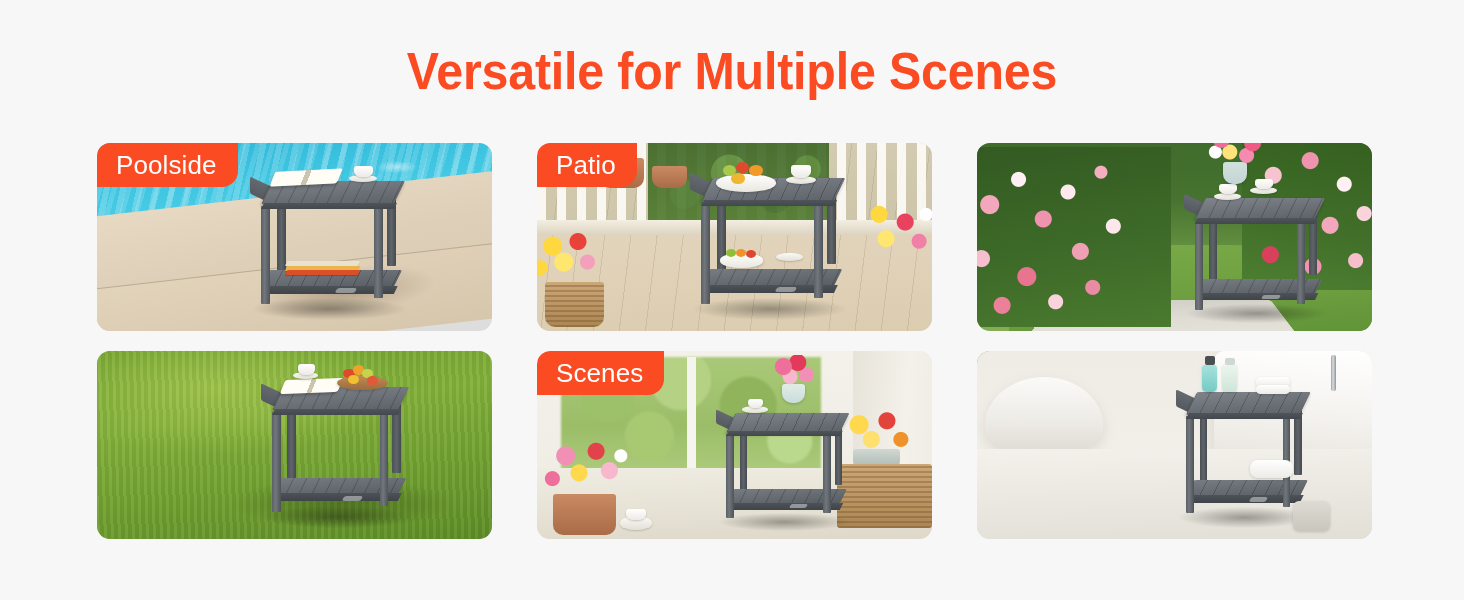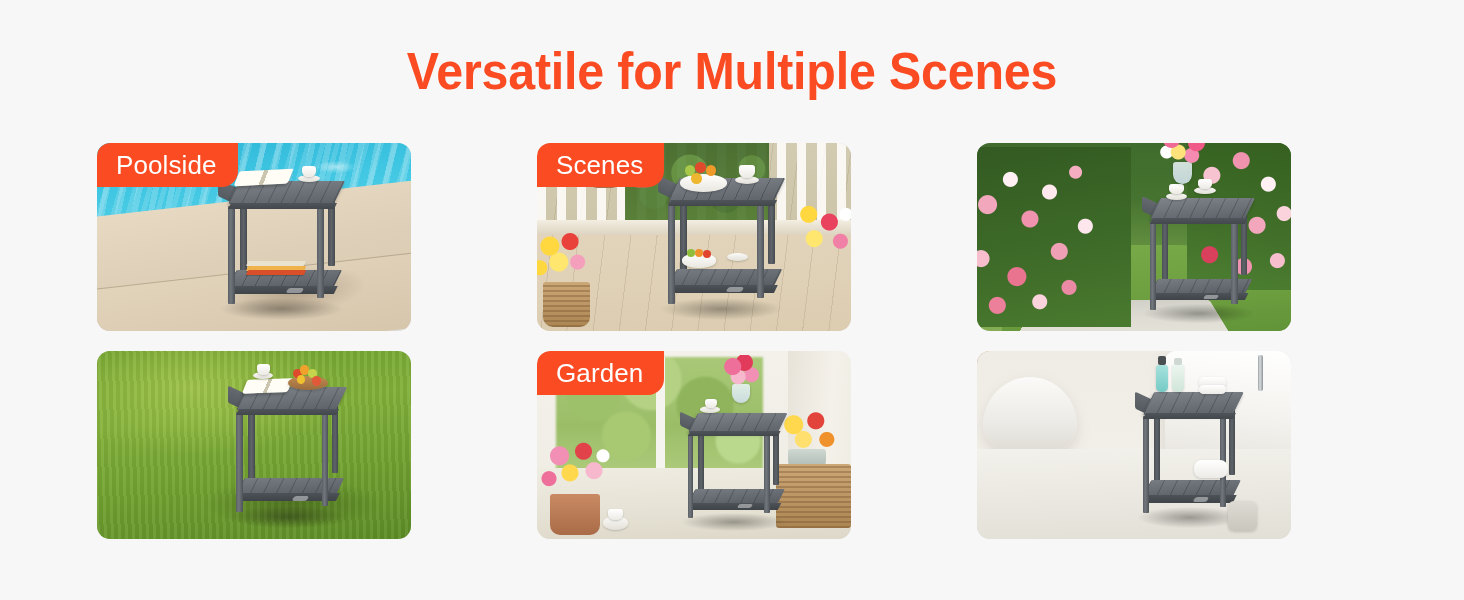--- a/index.html
+++ b/index.html
@@ -51,21 +51,21 @@
     height: 396px;
     display: grid;
     grid-template-columns: repeat(3, 395px);
     grid-template-rows: repeat(2, 188px);
     column-gap: 45px;
     row-gap: 20px;
   }
 
   .card {
     position: relative;
-    width: 314px;
+    width: 395px;
     height: 188px;
     border-radius: 13px;
     overflow: hidden;
     background: #ddd;
   }
 
   .card-scene {
     position: absolute;
     inset: 0;
     overflow: hidden;
@@ -532,21 +532,21 @@
           <div class="item plate" style="left:20%; top:8%; width:36%; height:11%;"></div>
           <div class="item fruit" style="left:24%; top:2%; width:8%; height:7%; background:#a9c94a;"></div>
           <div class="item fruit" style="left:32%; top:0%; width:8%; height:7%; background:#e04a2c;"></div>
           <div class="item fruit" style="left:40%; top:2%; width:8%; height:7%; background:#f09a2a;"></div>
           <div class="item fruit" style="left:29%; top:7%; width:8%; height:7%; background:#efb62f;"></div>
           <div class="item saucer" style="left:62%; top:9%; width:18%; height:5%;"></div>
           <div class="item cup" style="left:65%; top:2%; width:12%; height:8%;"></div>
         </div>
       </div>
       <div class="badge">
-        <span>Scenes</span>
+        <span>Patio</span>
       </div>
     </div>
 
     <div class="card">
       <div class="card-scene">
         <div class="layer garden-bg"></div>
         <div class="layer lawn-patch"></div>
         <div class="layer path"></div>
         <div class="layer rose-bed rose-left"></div>
         <div class="layer rose-bed rose-right"></div>
@@ -656,21 +656,21 @@
           <div class="item vase" style="left:50%; top:-12%; width:16%; height:14%;"></div>
           <div class="item bouquet" style="left:41%; top:-34%; width:34%; height:26%;
                background:
                  radial-gradient(circle at 30% 34%, #ef6f9b 0 8px, transparent 9px),
                  radial-gradient(circle at 60% 22%, #e23a5a 0 8px, transparent 9px),
                  radial-gradient(circle at 44% 64%, #f7b7cd 0 7px, transparent 8px),
                  radial-gradient(circle at 78% 58%, #f28fb4 0 7px, transparent 8px);"></div>
         </div>
       </div>
       <div class="badge">
-        <span>Garden</span>
+        <span>Scenes</span>
       </div>
     </div>
 
     <div class="card">
       <div class="card-scene">
         <div class="layer bath-bg"></div>
         <div class="layer tub"></div>
         <div class="layer vanity"></div>
         <div class="layer faucet"></div>
         <div class="layer bath-floor"></div>

